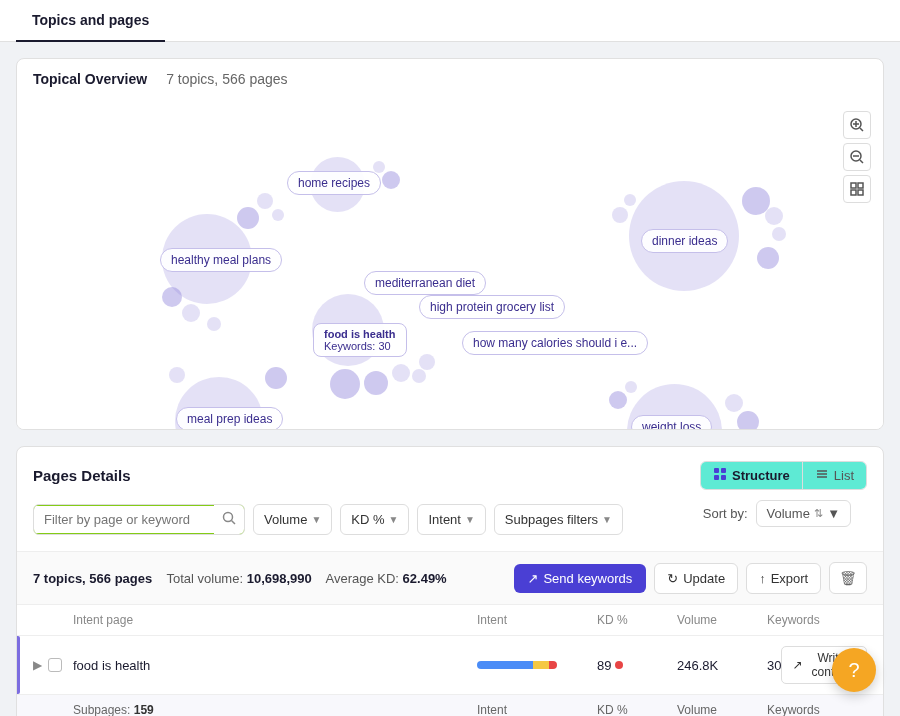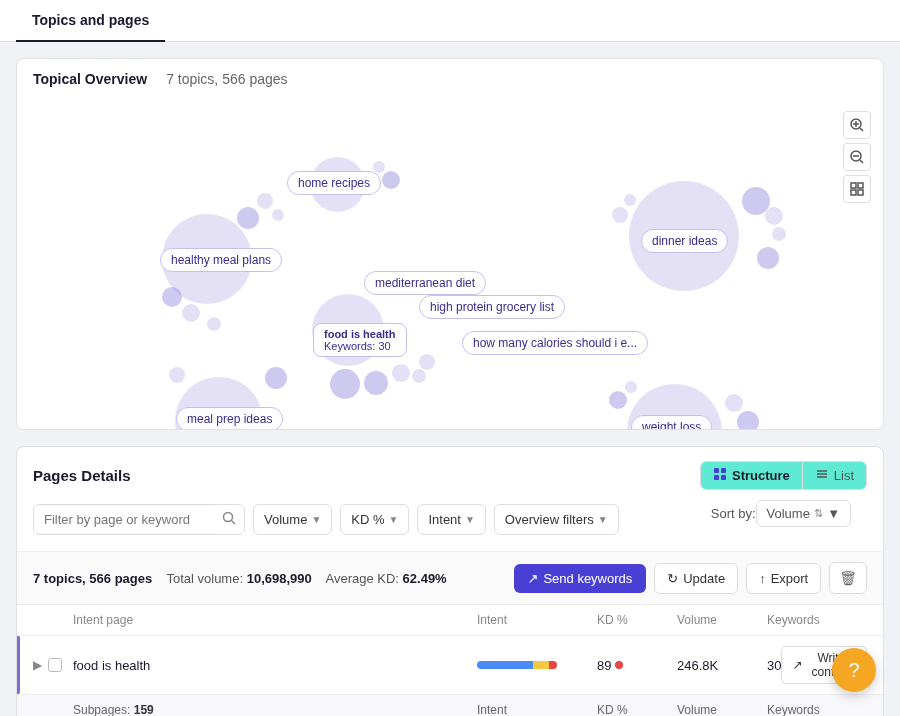--- a/index.html
+++ b/index.html
@@ -154,21 +154,21 @@
       background: #5eead4;
       color: #1a1a2e;
       font-weight: 700;
     }
     .search-wrapper {
       display: flex;
       align-items: center;
       border: 1px solid #ddd;
       border-radius: 6px;
       overflow: hidden;
-      background: #fef9c3;
+      background: #84cc16;
     }
     .search-input {
       border: none;
       outline: none;
       padding: 6px 10px;
       font-size: 13px;
       width: 180px;
       color: #888;
     }
     .search-icon-btn {
@@ -191,20 +191,21 @@
       color: #333;
     }
     .filter-btn .chevron { font-size: 10px; color: #888; }
 
     
     .sort-bar {
       display: flex;
       align-items: center;
       justify-content: flex-end;
       padding: 0 16px 12px;
+      gap: 8px;
       font-size: 13px;
       color: #555;
     }
     .sort-select {
       display: flex;
       align-items: center;
       gap: 4px;
       border: 1px solid #ddd;
       border-radius: 6px;
       padding: 5px 10px;
@@ -544,21 +545,21 @@
         </button>
         <button class="filter-btn">
           <span>KD %</span>
           <span class="chevron">▼</span>
         </button>
         <button class="filter-btn">
           <span>Intent</span>
           <span class="chevron">▼</span>
         </button>
         <button class="filter-btn">
-          <span>Overview filters</span>
+          <span>Subpages filters</span>
           <span class="chevron">▼</span>
         </button>
       </div>
       <div class="sort-bar">
         <span>Sort by:</span>
         <div class="sort-select">
           <span>Volume</span>
           <span class="sort-icon">⇅</span>
           <span class="chevron">▼</span>
         </div>

